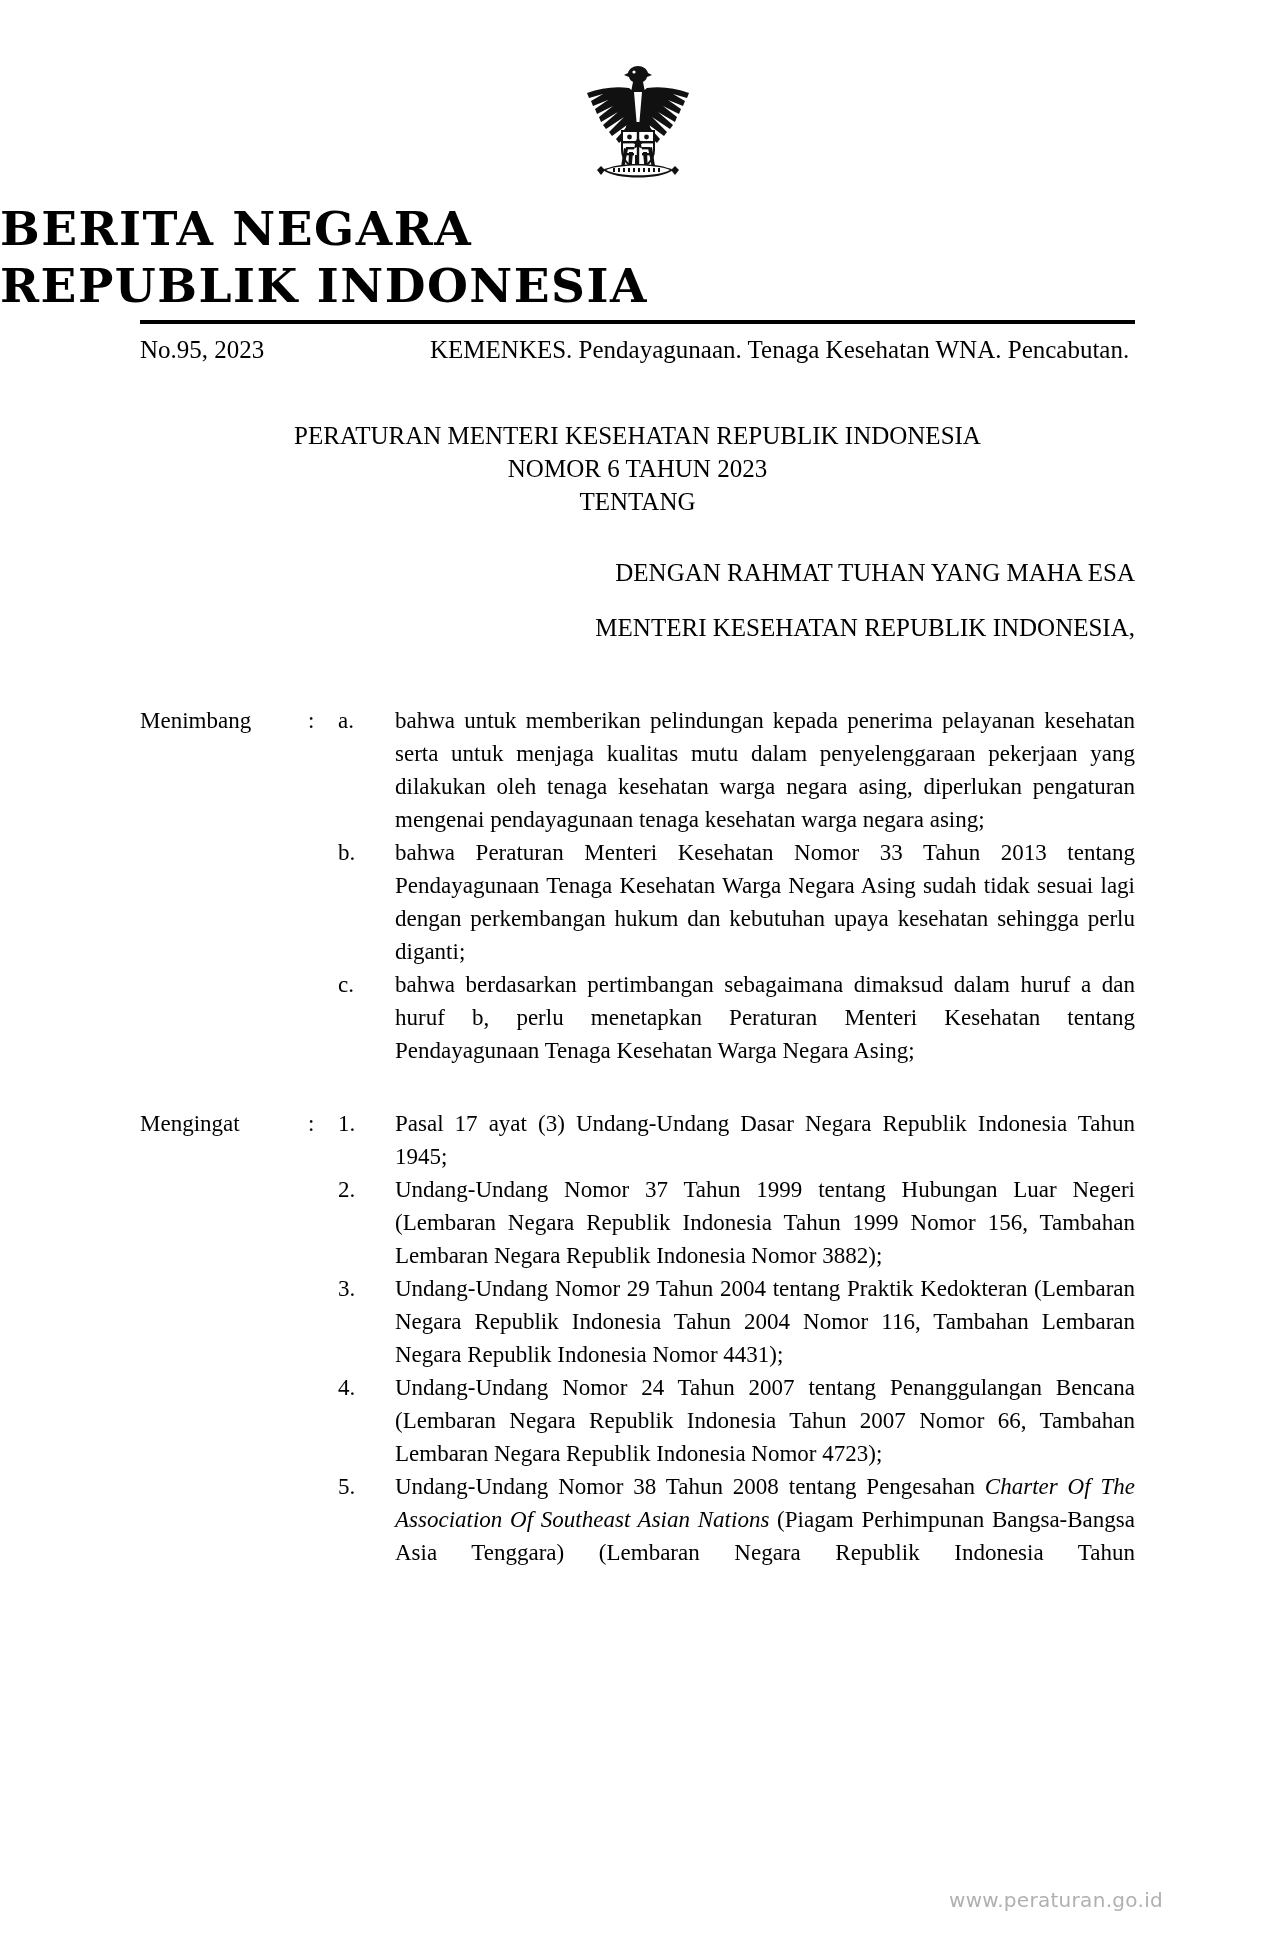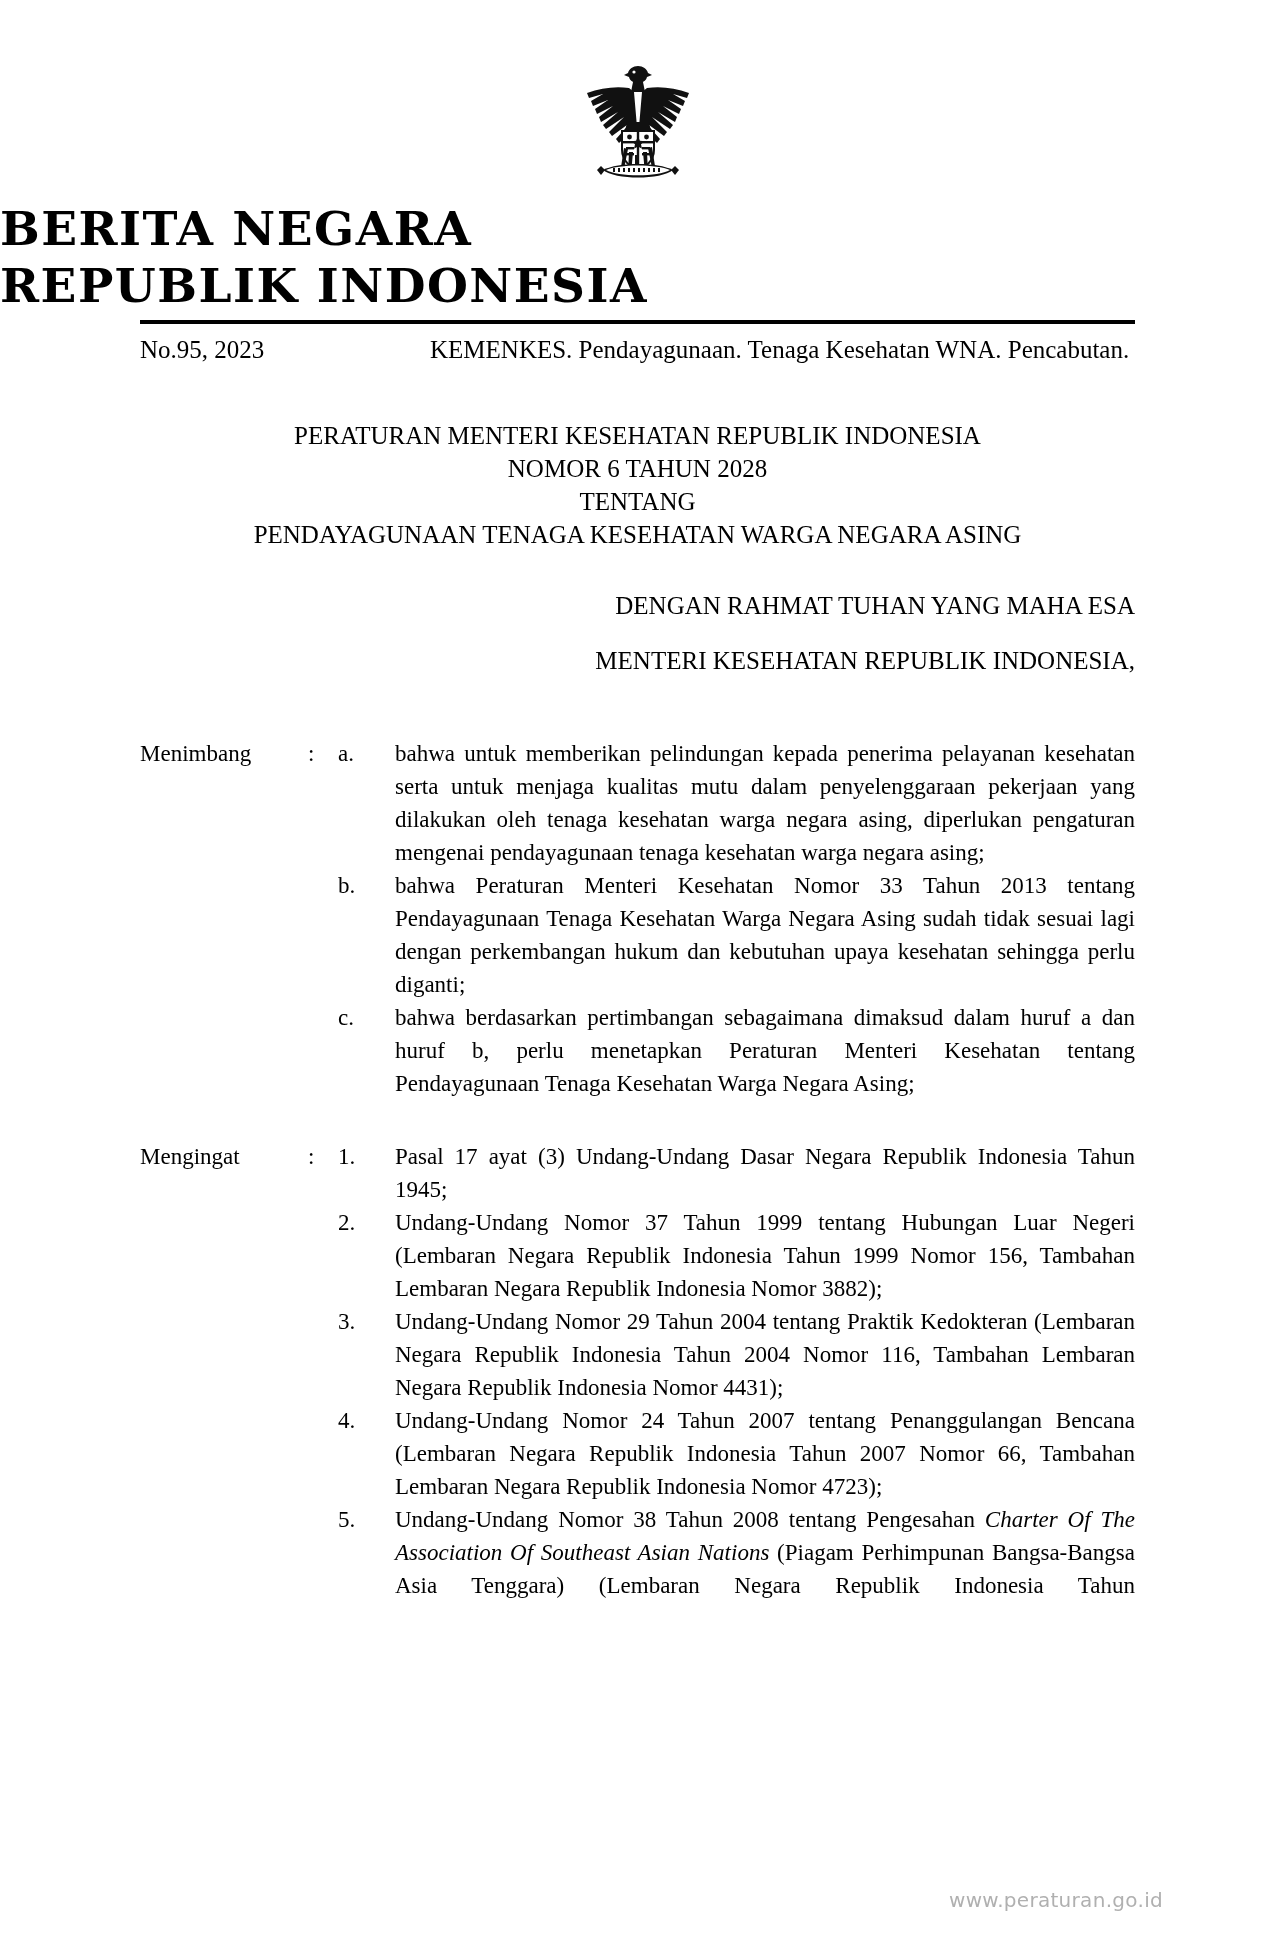--- a/index.html
+++ b/index.html
@@ -190,23 +190,22 @@
 
   <div class="rule"></div>
 
   <div class="gazette-row">
     <div class="gazette-no">No.95, 2023</div>
     <div class="gazette-subject">KEMENKES. Pendayagunaan. Tenaga Kesehatan WNA. Pencabutan.</div>
   </div>
 
   <div class="title-block">
     <div>PERATURAN MENTERI KESEHATAN REPUBLIK INDONESIA</div>
-    <div>NOMOR 6 TAHUN 2028</div>
+    <div>NOMOR 6 TAHUN 2023</div>
     <div>TENTANG</div>
-    <div>PENDAYAGUNAAN TENAGA KESEHATAN WARGA NEGARA ASING</div>
   </div>
 
   <div class="subtitle-block">
     <div>DENGAN RAHMAT TUHAN YANG MAHA ESA</div>
     <div class="gap"></div>
     <div>MENTERI KESEHATAN REPUBLIK INDONESIA,</div>
   </div>
 
   <div class="clause-section first">
 

